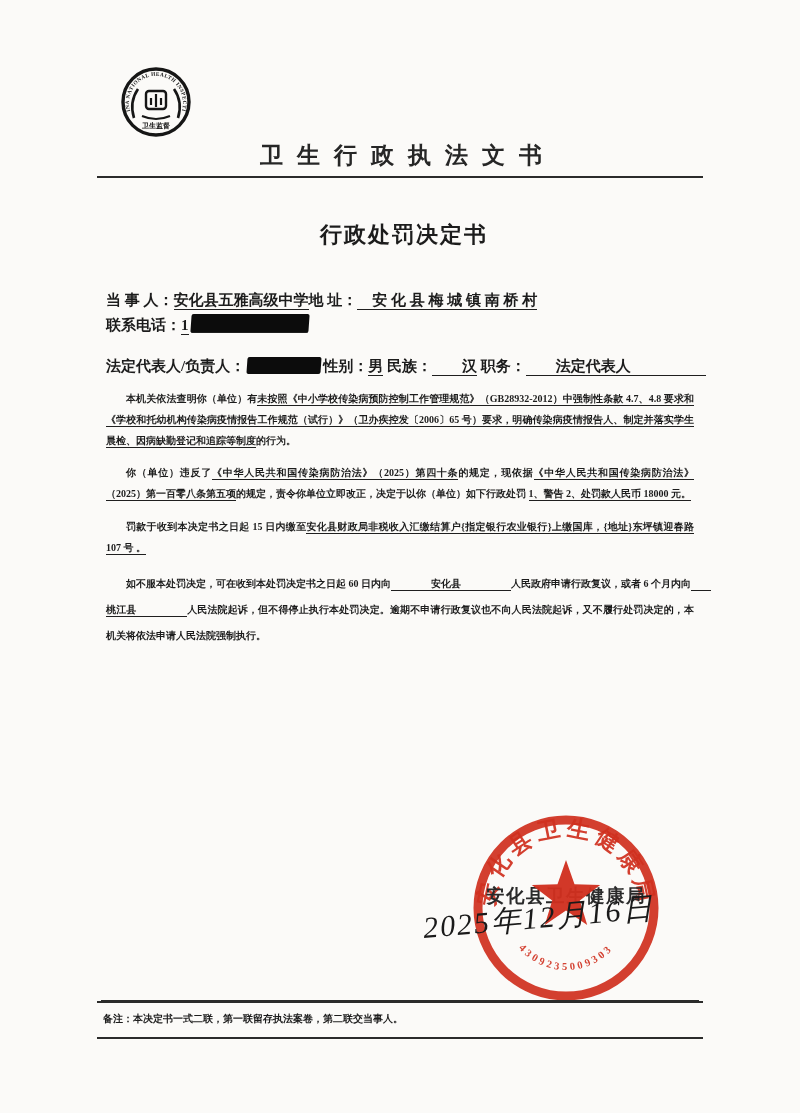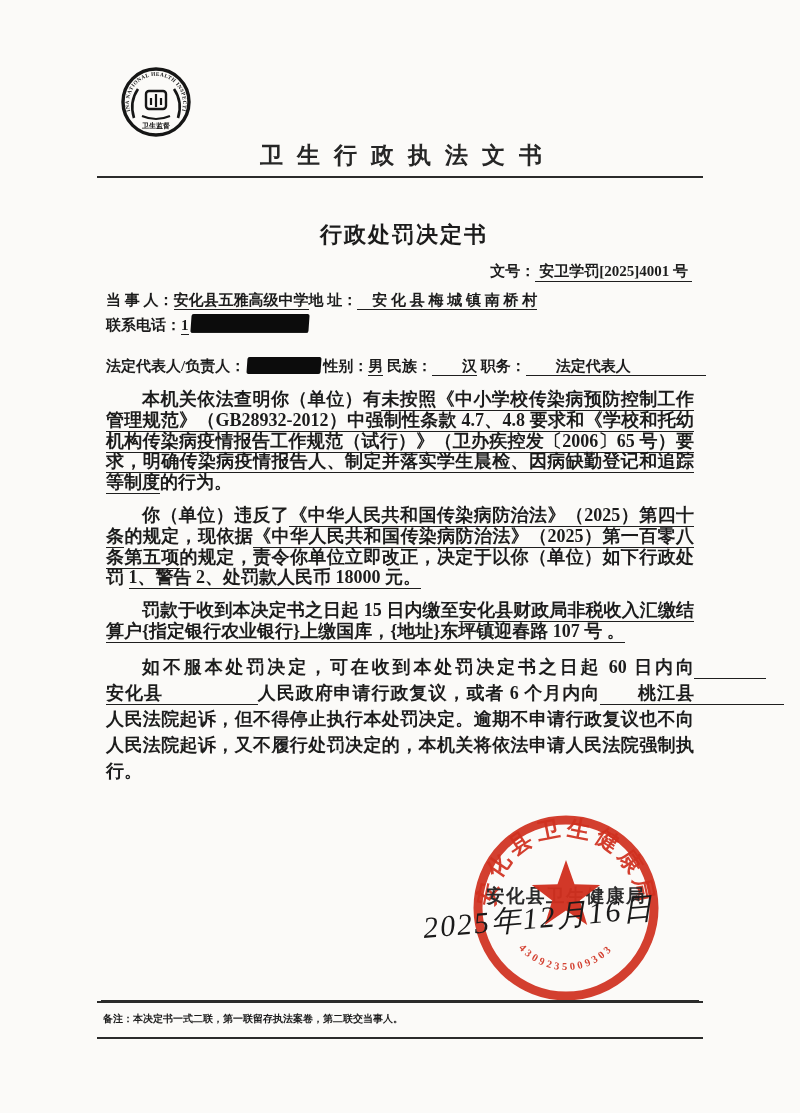--- a/index.html
+++ b/index.html
@@ -33,21 +33,21 @@
   .doc-no .u { padding:0 4px 2px; }
   .content {
     position:absolute; left:106px; right:106px; top:288px;
   }
   .kv {
     font-size:15px; font-weight:bold; line-height:25px;
     text-align:justify;
   }
   .kv-rep { margin-top:16px; margin-bottom:10px; }
   p.body {
-    font-size:18px; font-weight:bold; line-height:20.8px;
+    font-size:10px; font-weight:bold; line-height:20.8px;
     margin:0 0 12px 0; text-indent:2em; text-align:justify;
   }
   p.body.wide { line-height:26px; }
   .u { border-bottom:1.6px solid #1f1f1f; padding-bottom:1px; }
   .redact {
     display:inline-block; background:#0c0c0c; height:17px;
     vertical-align:-3px; border-radius:2px; transform:skewX(-4deg);
     margin:0 2px;
   }
   .stamp { position:absolute; left:418px; top:810px; width:270px; height:210px; }
@@ -77,21 +77,20 @@
       <path d="M 33 41 V 34 M 38 43 V 30 M 43 41 V 34" stroke="#161616" stroke-width="2.2" fill="none"></path>
       <path d="M 24 52 Q 38 58 52 52" fill="none" stroke="#161616" stroke-width="2"></path>
       <text x="38" y="64" text-anchor="middle" font-size="7" font-weight="bold" fill="#111">卫生监督</text>
     </svg>
   </div>
 
   <div class="header-title">卫生行政执法文书</div>
   <div class="header-rule"></div>
 
   <div class="doc-title">行政处罚决定书</div>
-  <div class="doc-no"><span>文号：</span><span class="u">安卫学罚[2025]4001 号</span></div>
 
   <div class="content">
     <div class="kv"><span>当 事 人：</span><span class="u">安化县五雅高级中学</span><span>地 址：</span><span class="u">　安 化 县 梅 城 镇 南 桥 村</span></div>
     <div class="kv"><span>联系电话：</span><span class="u">1</span><span class="redact u" style="width: 118px;"></span></div>
     <div class="kv kv-rep"><span>法定代表人/负责人：</span><span class="redact" style="width: 74px;"></span><span>性别：</span><span class="u">男</span><span> 民族：</span><span class="u">　　汉</span><span> 职务：</span><span class="u">　　法定代表人　　　　　</span></div>
 
     <p class="body"><span>本机关依法查明你（单位）有</span><span class="u">未按照《中小学校传染病预防控制工作管理规范》（GB28932-2012）中强制性条款 4.7、4.8 要求和《学校和托幼机构传染病疫情报告工作规范（试行）》（卫办疾控发〔2006〕65 号）要求，明确传染病疫情报告人、制定并落实学生晨检、因病缺勤登记和追踪等制度</span><span>的行为。</span></p>
     <p class="body"><span>你（单位）违反了</span><span class="u">《中华人民共和国传染病防治法》（2025）第四十条</span><span>的规定，现依据</span><span class="u">《中华人民共和国传染病防治法》（2025）第一百零八条第五项</span><span>的规定，责令你单位立即改正，决定于以你（单位）如下行政处罚 </span><span class="u">1、警告 2、处罚款人民币 18000 元。</span></p>
     <p class="body"><span>罚款于收到本决定书之日起 15 日内缴至</span><span class="u">安化县财政局非税收入汇缴结算户{指定银行农业银行}上缴国库，{地址}东坪镇迎春路 107 号 。</span></p>
     <p class="body wide"><span>如不服本处罚决定，可在收到本处罚决定书之日起 60 日内向</span><span class="u">　　　　安化县　　　　　</span><span>人民政府申请行政复议，或者 6 个月内向</span><span class="u">　　桃江县　　　　　</span><span>人民法院起诉，但不得停止执行本处罚决定。逾期不申请行政复议也不向人民法院起诉，又不履行处罚决定的，本机关将依法申请人民法院强制执行。</span></p>

